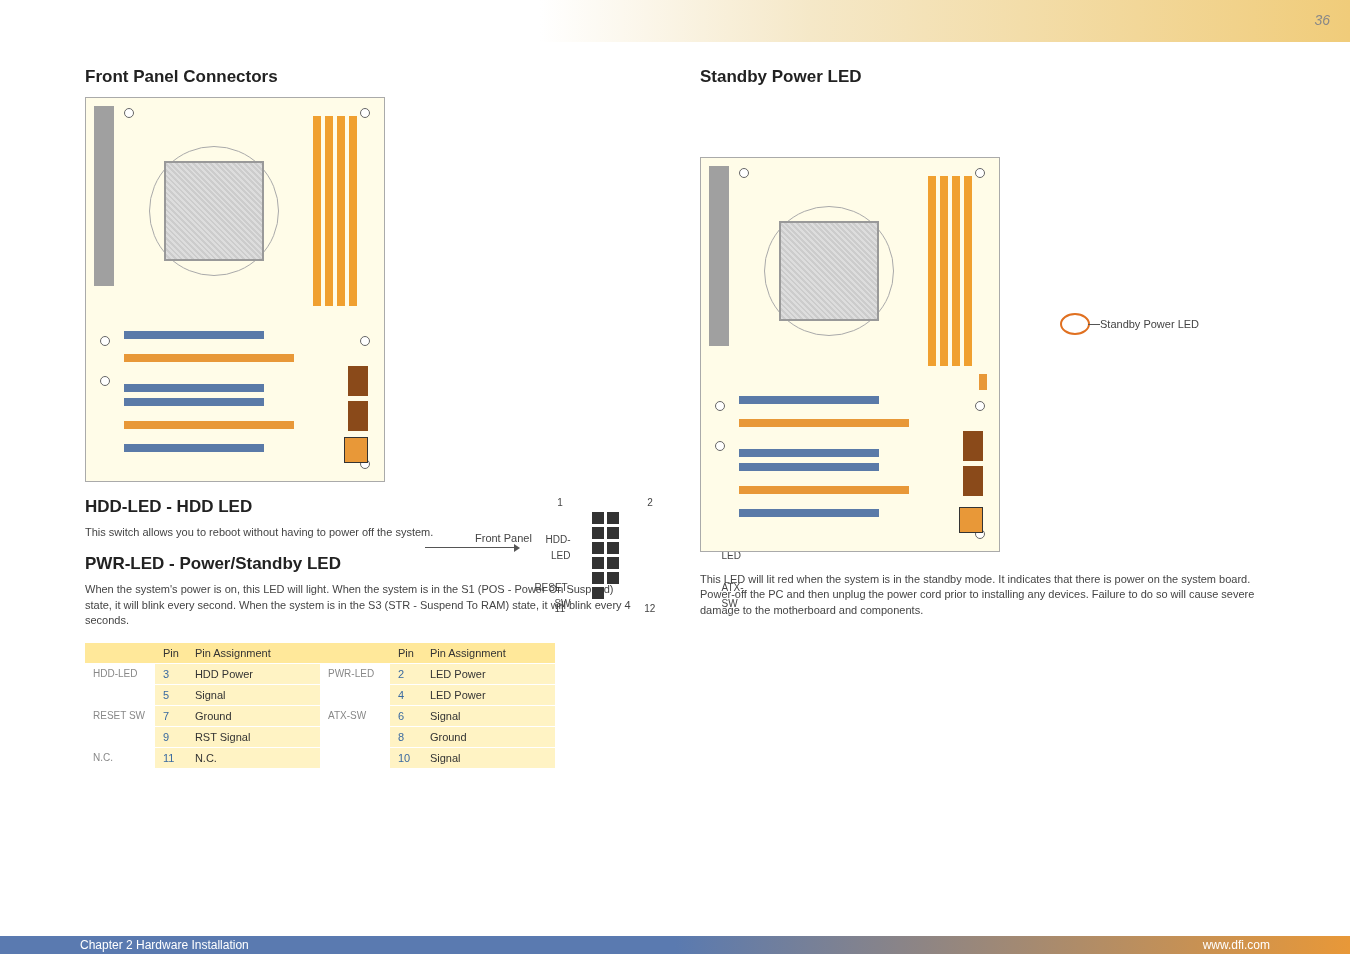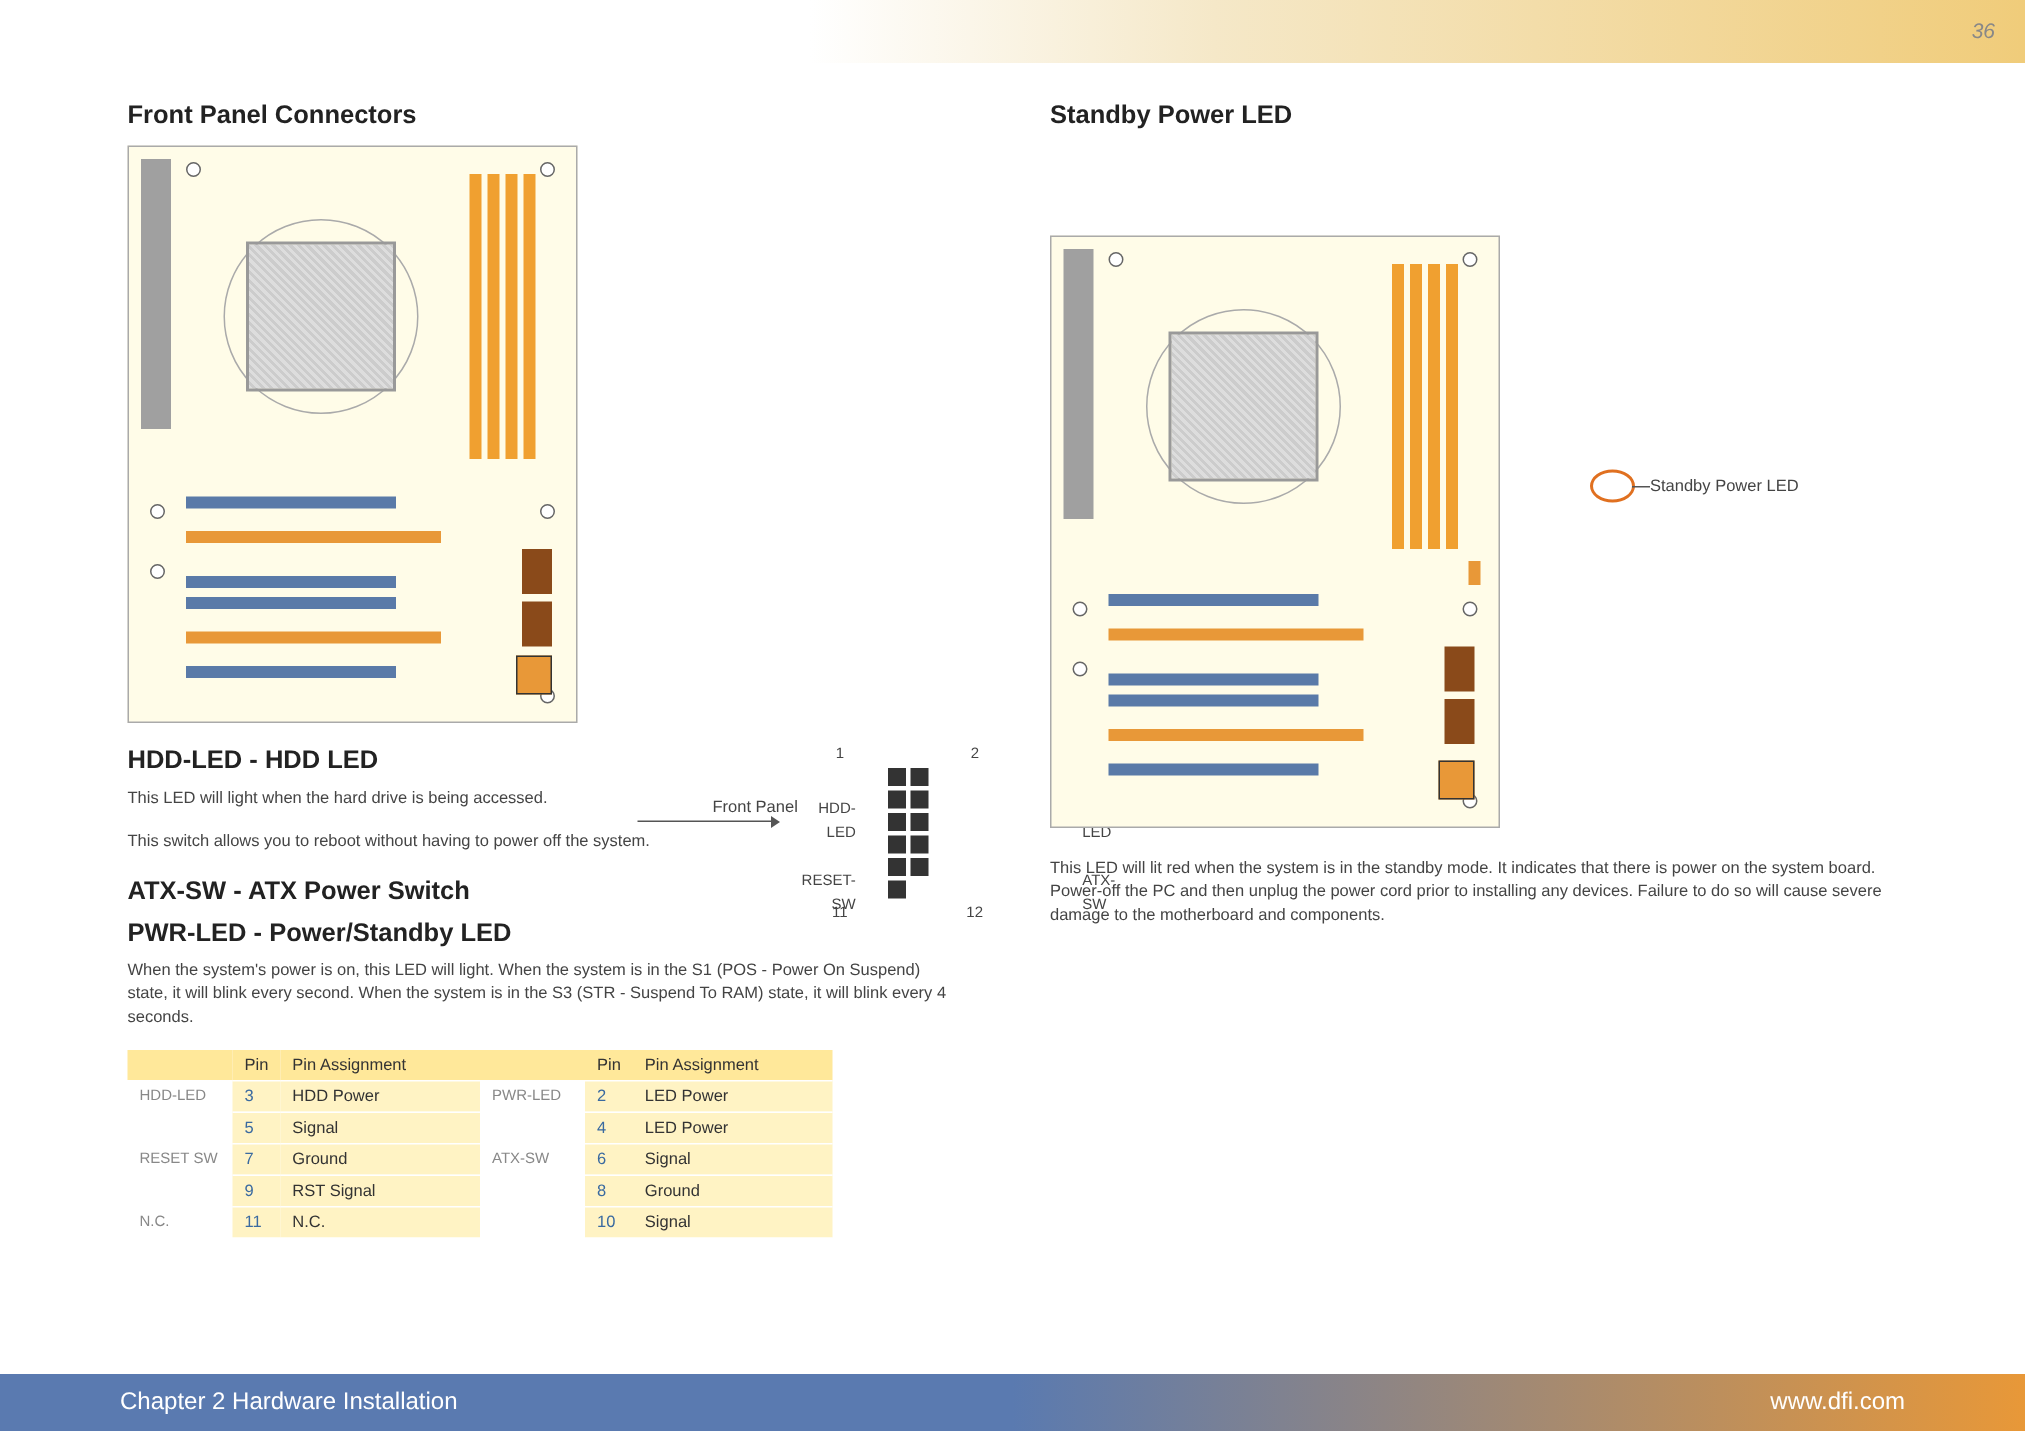--- a/index.html
+++ b/index.html
@@ -191,24 +191,24 @@
       top: 324px;
       width: 12px;
       height: 1px;
       background: #555;
     }
     .footer {
       position: absolute;
       bottom: 0;
       left: 0;
       right: 0;
-      height: 38px;
+      height: 18px;
       background: linear-gradient(to right, #5a7ab0 0%, #5a7ab0 50%, #e89838 100%);
       color: #fff;
-      font-size: 16px;
+      font-size: 12px;
       display: flex;
       justify-content: space-between;
       align-items: center;
       padding: 0 80px;
     }
     .led-ind {
       position: absolute;
       width: 8px;
       height: 16px;
       background: #e89838;
@@ -302,25 +302,23 @@
           </div>
         </div>
         <div class="pin-labels-bot">
           <span>11</span>
           <span>12</span>
         </div>
       </div>
     </div>
 
     <h3>HDD-LED - HDD LED</h3>
-    <p>This LED will light when the hard drive is being accessed.</p>
 
     <p>This switch allows you to reboot without having to power off the system.</p>
 
-    <h3>ATX-SW - ATX Power Switch</h3>
 
     <h3>PWR-LED - Power/Standby LED</h3>
     <p>When the system's power is on, this LED will light. When the system is in the S1 (POS - Power On Suspend) state, it will blink every second. When the system is in the S3 (STR - Suspend To RAM) state, it will blink every 4 seconds.</p>
 
     <table class="pinout">
       <tbody>
           <tr>
         <th></th>
         <th>Pin</th>
         <th>Pin Assignment</th>

